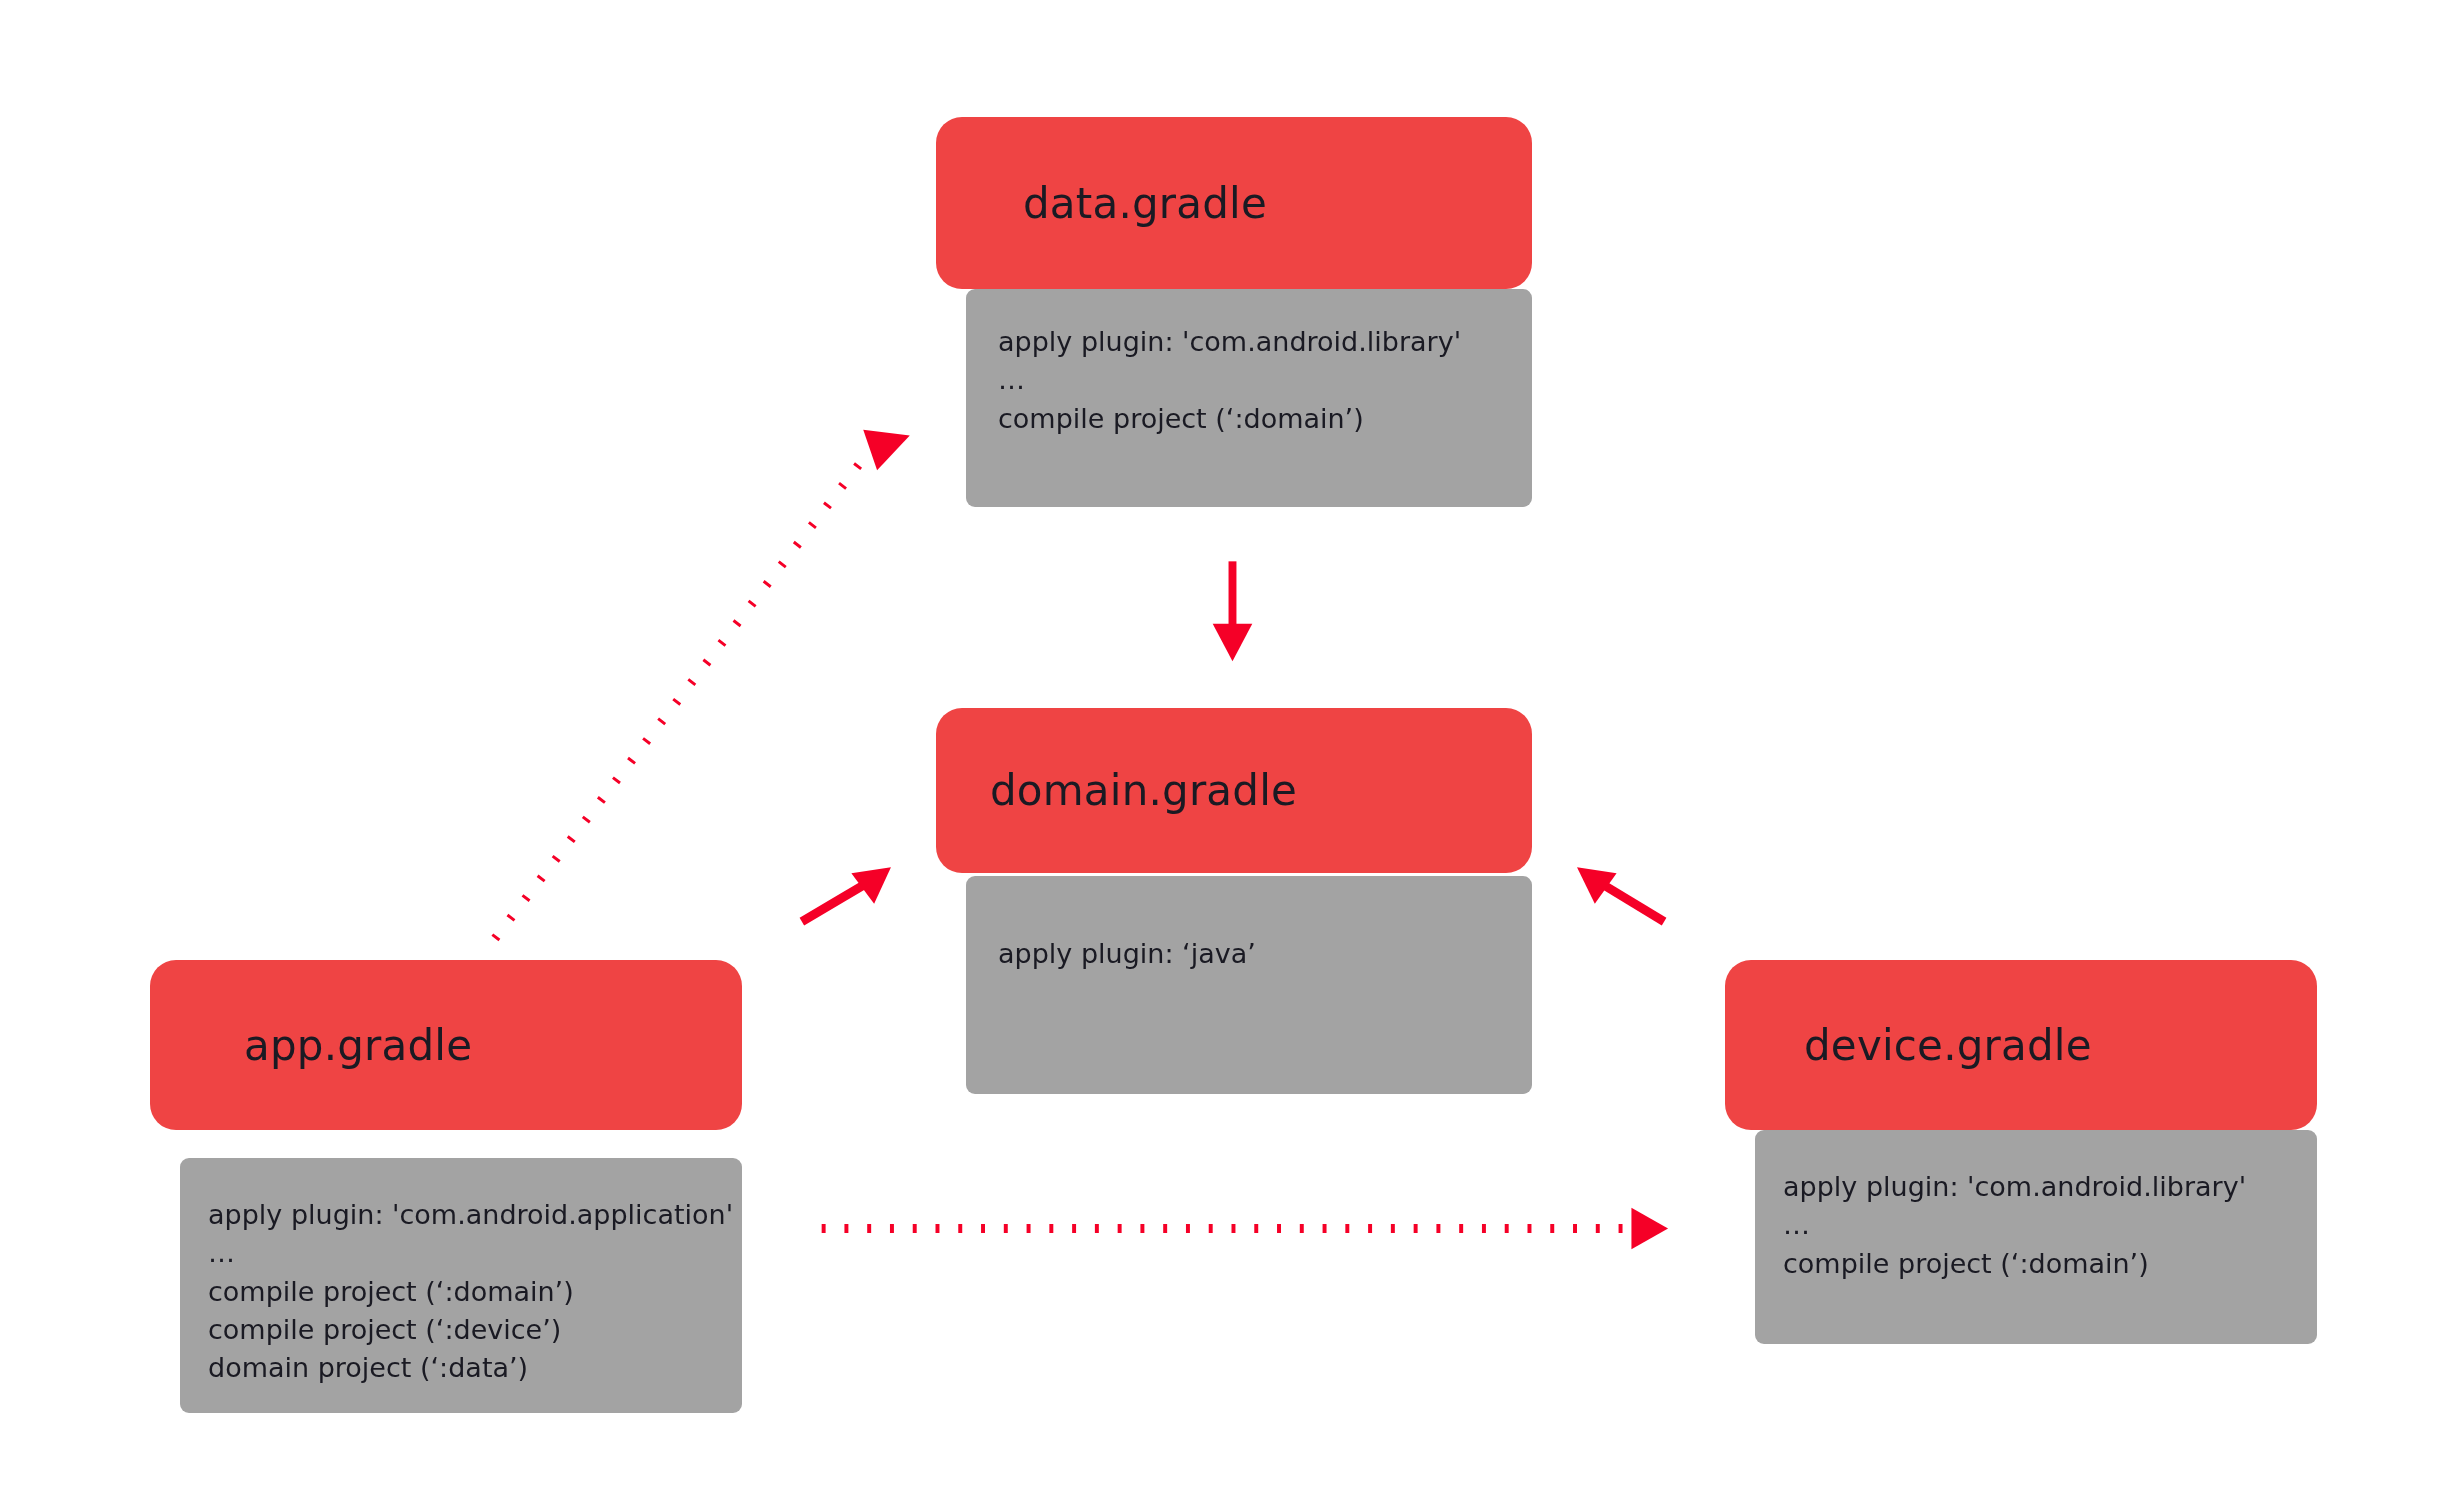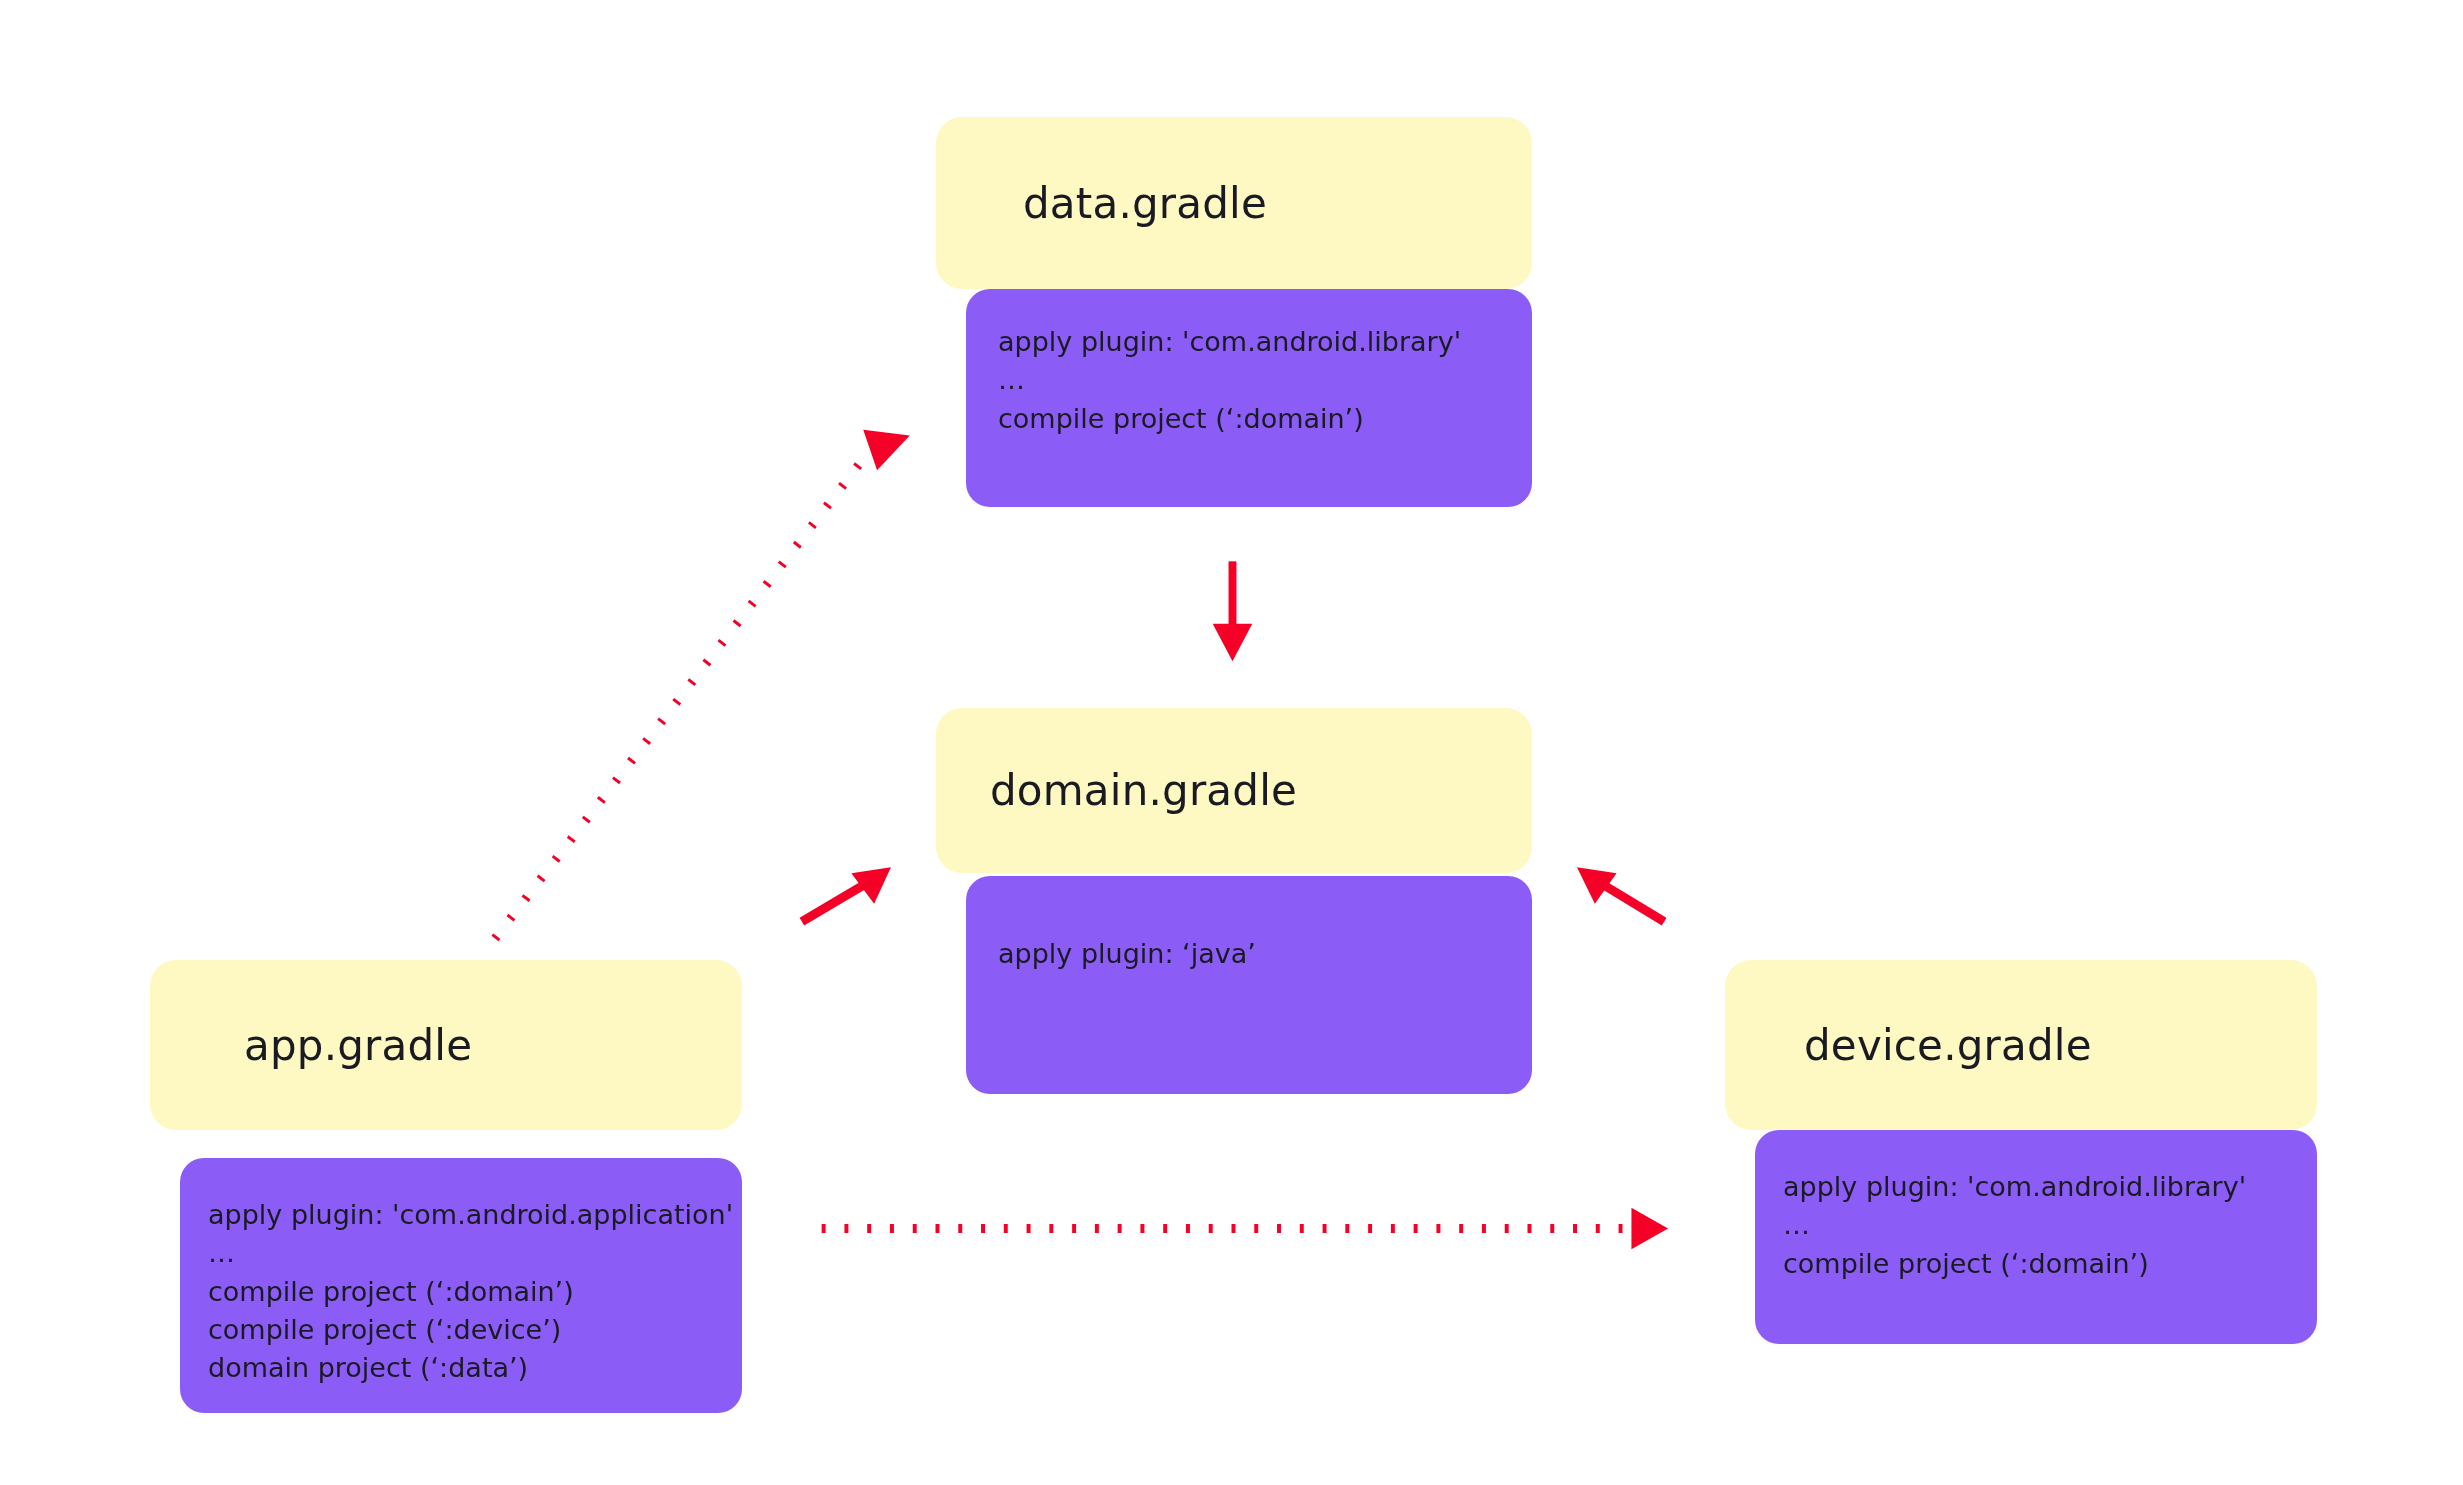--- a/index.html
+++ b/index.html
@@ -20,38 +20,38 @@
   }
 
   
   .card {
     position: absolute;
   }
   .card-header {
     position: absolute;
     left: 0;
     top: 0;
-    background: #fef9c3;
+    background: #ef4444;
     border-radius: 26px;
     display: flex;
     align-items: center;
     box-sizing: border-box;
   }
   .card-title {
     font-size: 42px;
     color: #1a1a23;
     font-family: "DejaVu Sans", "Liberation Sans", sans-serif;
     font-weight: 400;
     letter-spacing: 0.2px;
     white-space: nowrap;
   }
   .card-body {
     position: absolute;
-    background: #8b5cf6;
-    border-radius: 24px;
+    background: #a3a3a3;
+    border-radius: 9px;
     box-sizing: border-box;
     overflow: hidden;
   }
   .code-block {
     position: absolute;
     font-family: "DejaVu Sans", "Liberation Sans", sans-serif;
     font-size: 27px;
     line-height: 1.42;
     color: #1a1a23;
     white-space: nowrap;

